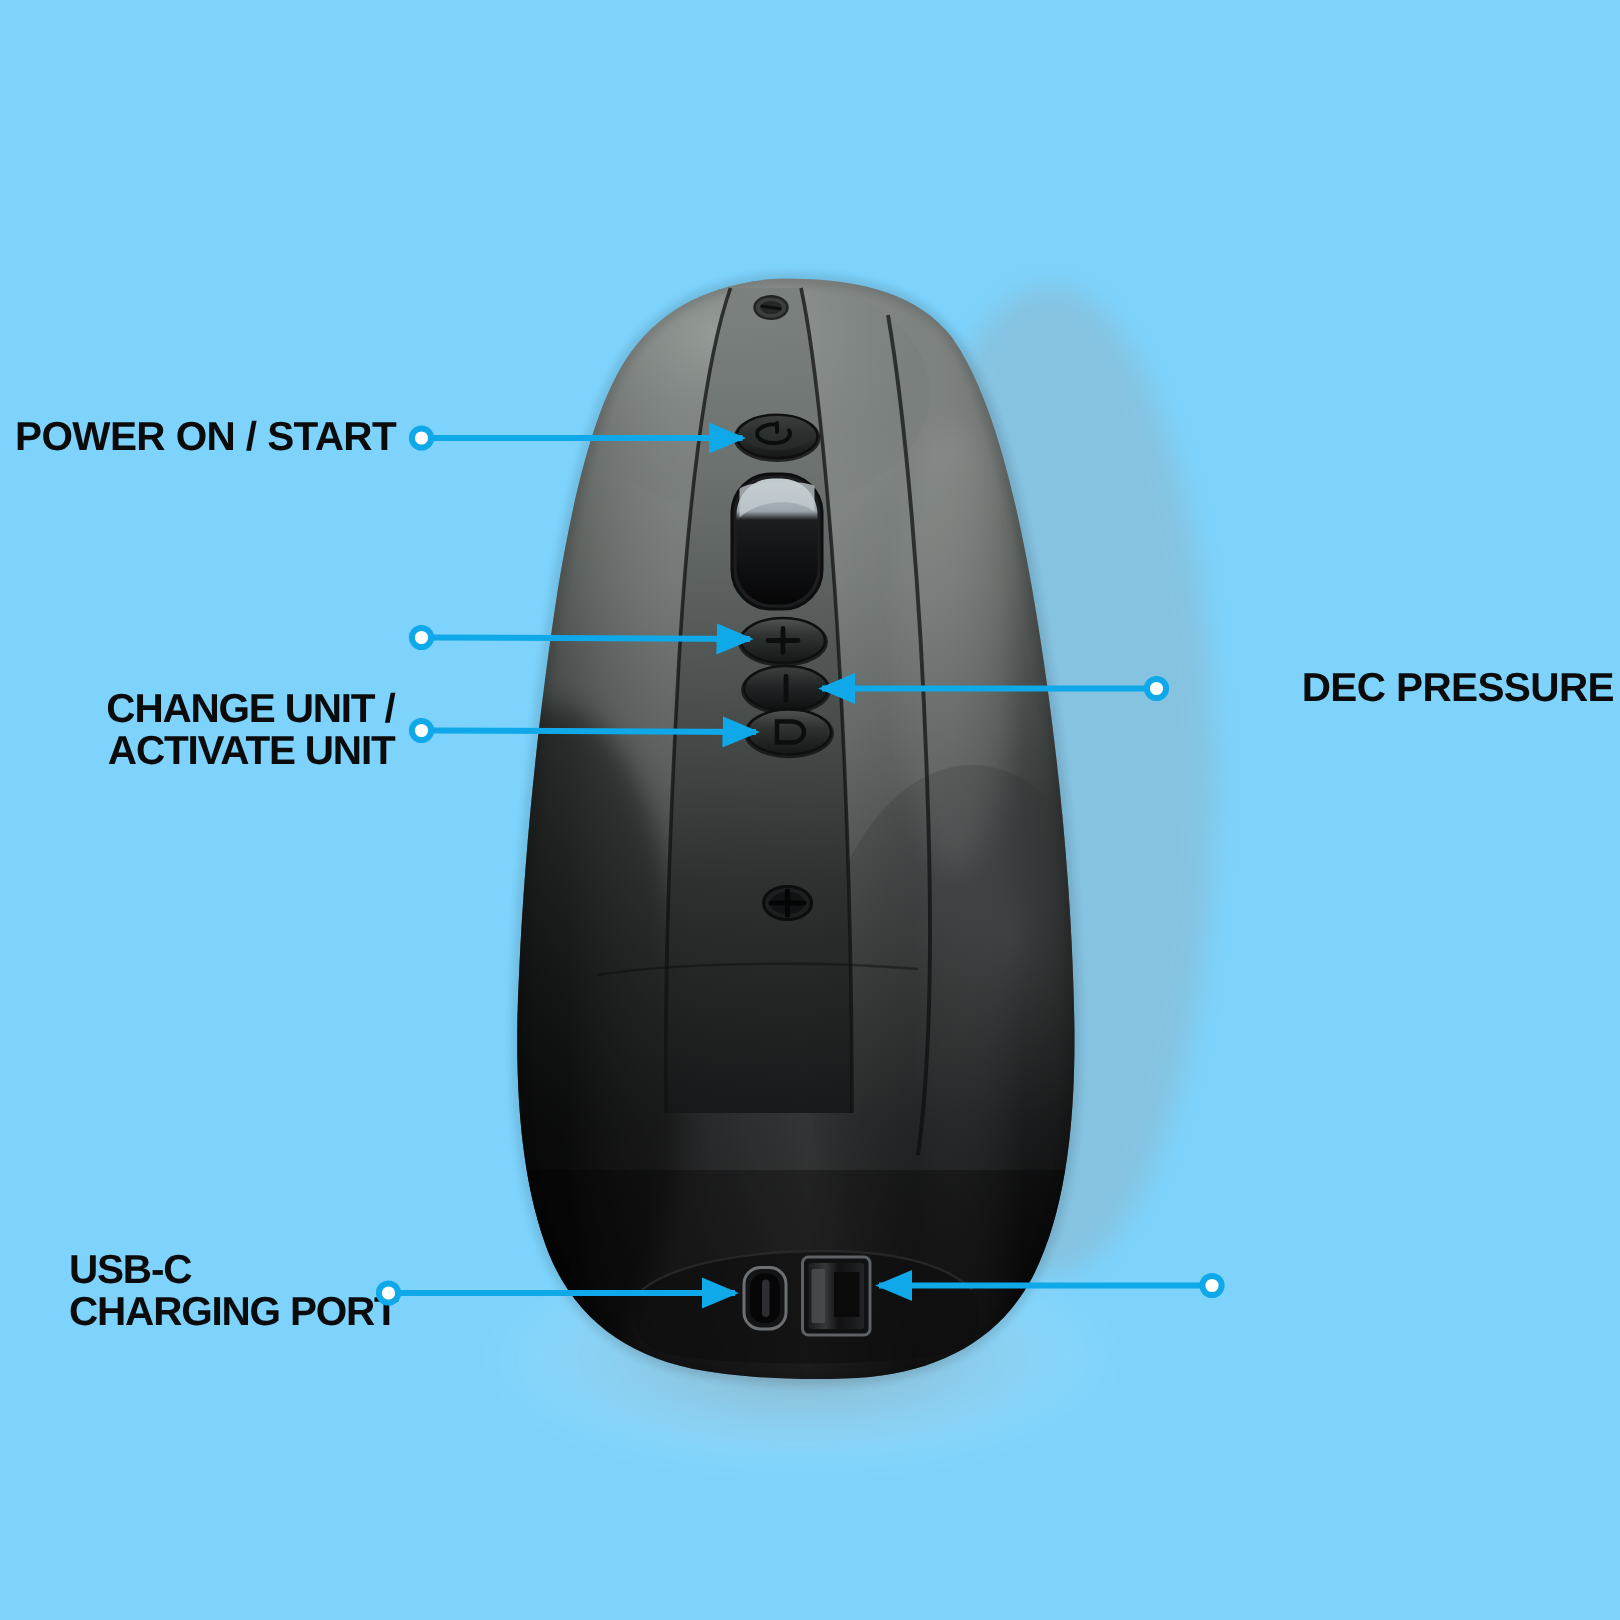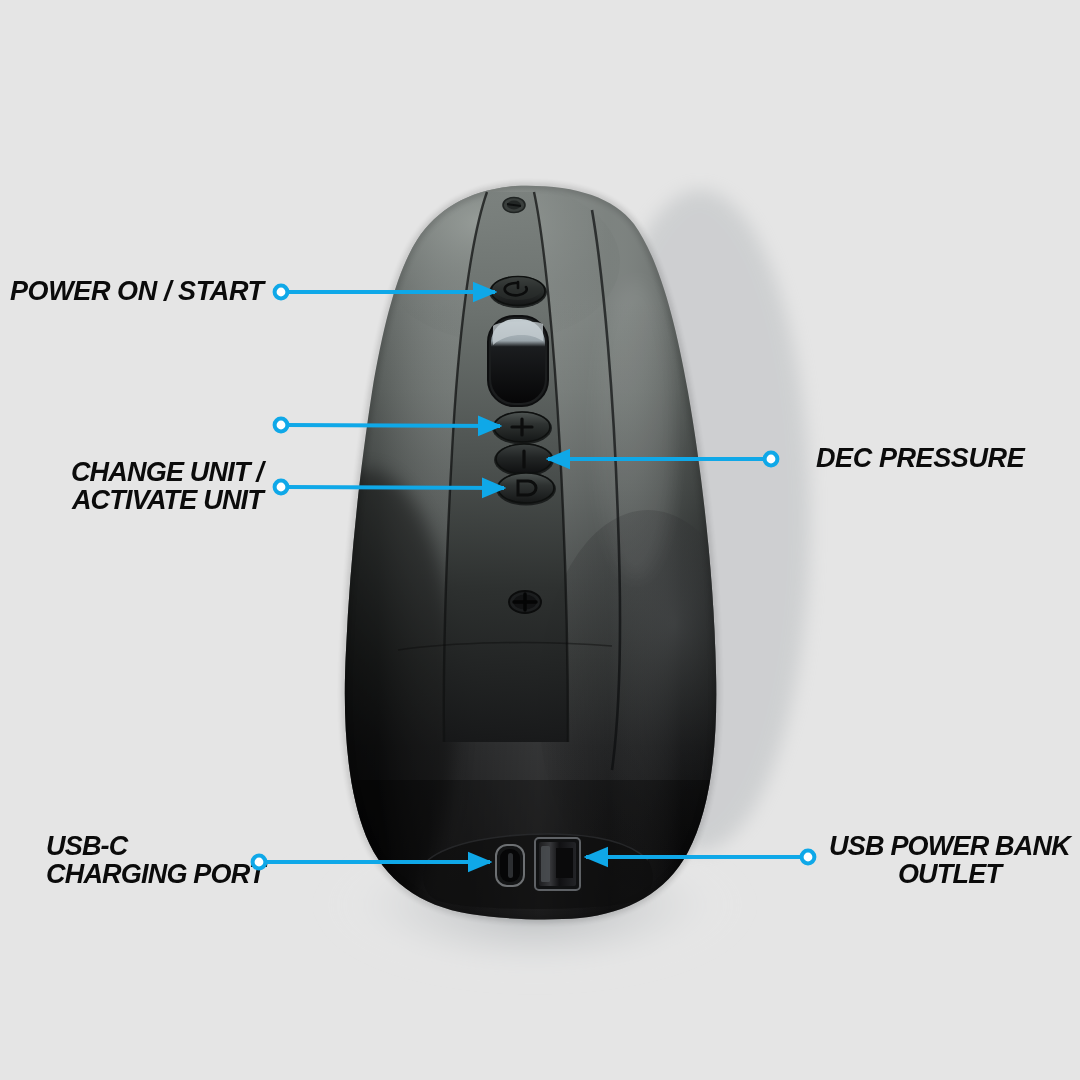--- a/index.html
+++ b/index.html
@@ -4,40 +4,39 @@
 <style>
   html, body {
     margin: 0;
     padding: 0;
     background: #ffffff;
   }
   #stage {
     position: relative;
     width: 1080px;
     height: 1080px;
-    background: #e5e5e5;
+    background: #7dd3fc;
     overflow: hidden;
     font-family: "Liberation Sans", sans-serif;
-    font-style: italic;
   }
 
   
   .callout-label {
     position: absolute;
     font-family: "Liberation Sans", sans-serif;
     font-weight: bold;
     font-size: 27px;
     line-height: 1.02;
     letter-spacing: -0.4px;
     color: #0b0b0b;
     white-space: pre;
     -webkit-font-smoothing: antialiased;
   }
   .callout-label.left  { text-align: right; }
-  .callout-label.right { text-align: left; }
+  .callout-label.right { text-align: right; }
   .callout-label.two-line { letter-spacing: -0.8px; }
 
   
   #leader-layer, #device-layer {
     position: absolute;
     left: 0; top: 0;
     width: 1080px;
     height: 1080px;
   }
   #leader-layer { z-index: 40; }
@@ -336,16 +335,14 @@
 
 
   <div class="callout-label left two-line" style="left:8px; top:459px; width:255px;">CHANGE UNIT /
 ACTIVATE UNIT</div>
 
   <div class="callout-label right" style="left:816px; top:445px; width:260px;">DEC PRESSURE</div>
 
   <div class="callout-label left two-line" style="left:6px; top:833px; width:235px; text-align:left;margin-left:40px;">USB-C
 CHARGING PORT</div>
 
-  <div class="callout-label right two-line" style="left:823px; top:833px; width:253px; text-align:center;">USB POWER BANK
-OUTLET</div>
 
 </div>
 
 </body></html>

